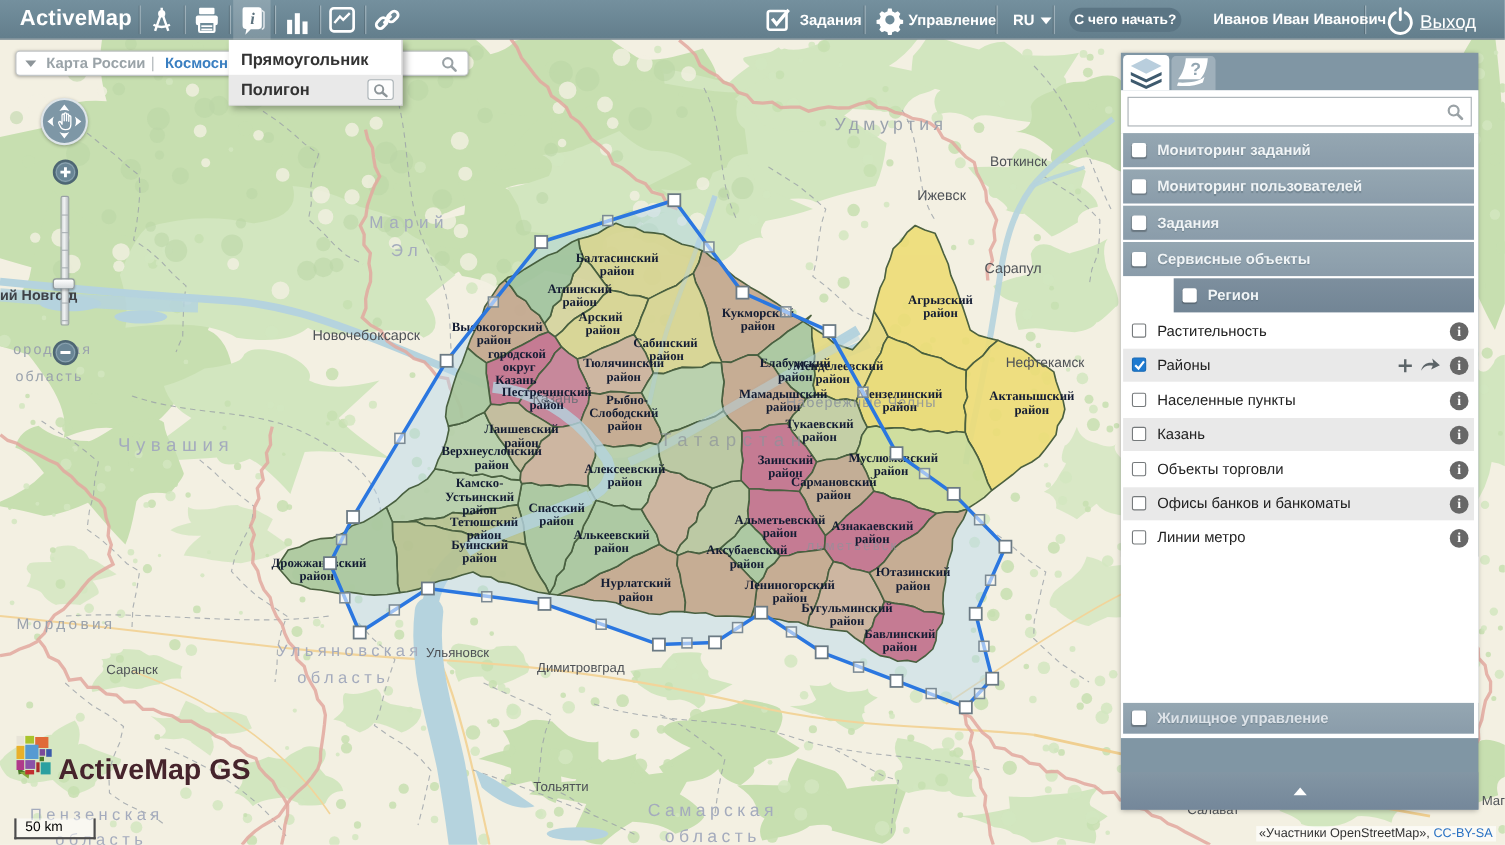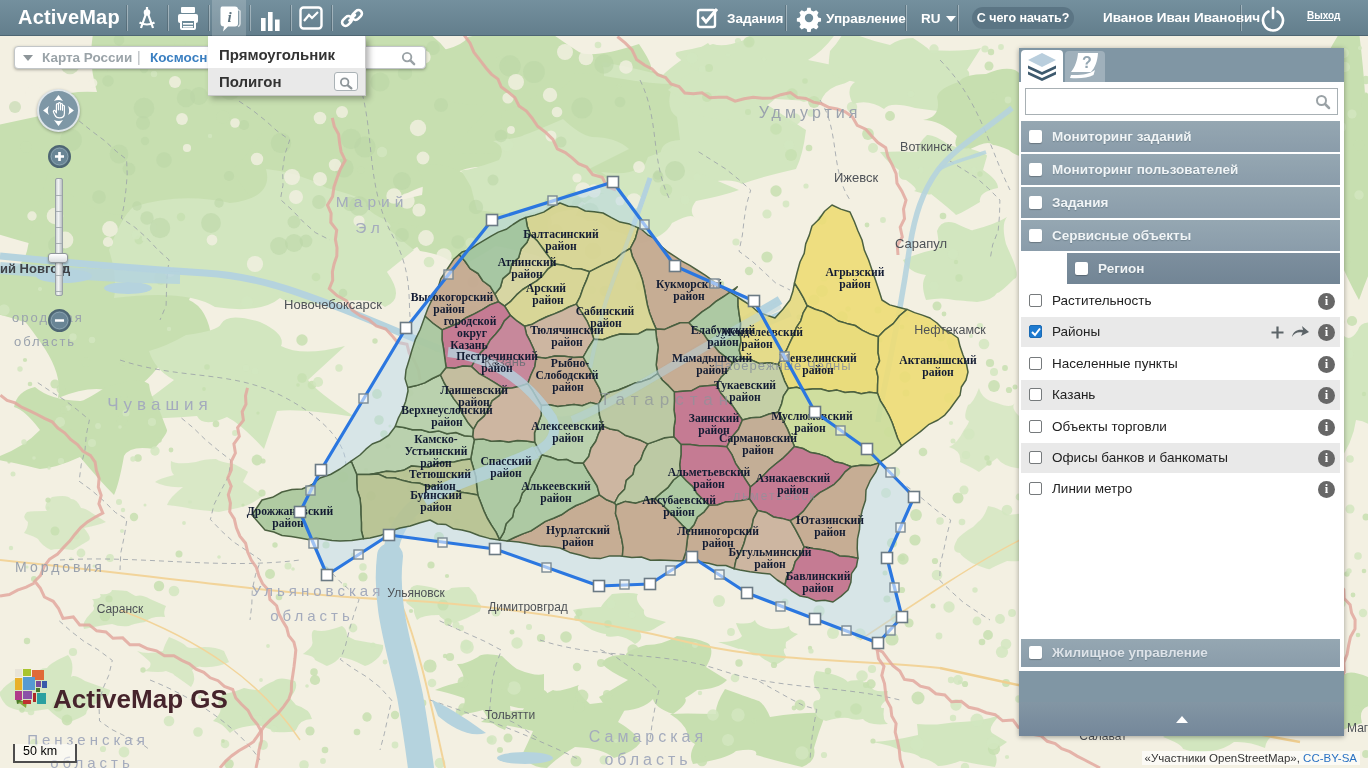--- a/index.html
+++ b/index.html
@@ -9,21 +9,21 @@
   background:linear-gradient(#74909e, #637e8c);
   border-bottom:1px solid #4e6673;
   color:#fff; z-index:50;
 }
 .brand { position:absolute; left:18px; top:6px; font-size:20px; font-weight:bold; letter-spacing:0.2px; }
 .tsep { position:absolute; top:5px; width:1px; height:26px; background:rgba(255,255,255,0.35); box-shadow:-1px 0 0 rgba(0,0,0,0.15); }
 .ticon { position:absolute; top:4px; width:28px; height:28px; }
 .tbtn { position:absolute; top:0; height:36px; display:flex; align-items:center; color:#fff; font-weight:bold; font-size:13.5px; }
 #startpill { position:absolute; left:972px; top:7px; width:102px; height:22px; line-height:22px; text-align:center; background:#5b7584; border-radius:11px; font-weight:bold; font-size:12.5px; color:#fff; }
 #username { position:absolute; left:1083px; top:10px; font-weight:bold; font-size:13.5px; color:#fff;padding-left:20px; }
-#logout { position:absolute; left:1291px; top:10px; font-weight:bold; font-size:10px; color:#fff; text-decoration:underline;margin-left:16px; }
+#logout { position:absolute; left:1291px; top:10px; font-weight:normal; font-size:17px; color:#fff; text-decoration:underline; }
 #mapwrap { position:absolute; left:0; top:36px; width:1368px; height:732px; background:#f3f0e2; }
 
 
 #switchbar { position:absolute; left:14px; top:46px; width:412px; height:23px; background:#fff; border:1px solid #c2c6c8; border-radius:4px; box-shadow:0 1px 3px rgba(0,0,0,0.3); z-index:20; }
 #switchbar .caret { position:absolute; left:8px; top:8px; width:0; height:0; border-left:5px solid transparent; border-right:5px solid transparent; border-top:6px solid #8d9599; }
 #switchbar .t1 { position:absolute; left:27px; top:3px; font-size:13.5px; font-weight:bold; color:#9aa3a8; }
 #switchbar .pipe { position:absolute; left:122px; top:2px; font-size:14px; color:#b4babd; }
 #switchbar .t2 { position:absolute; left:135px; top:3px; font-size:13.5px; font-weight:bold; color:#3a7fc1; }
 
 
@@ -37,21 +37,21 @@
 #zin { position:absolute; left:46px; top:144px; width:24px; height:24px; border-radius:50%; background:#5d7987; border:2px solid #4e6673; color:#fff; z-index:15; }
 #zout { position:absolute; left:46px; top:306px; width:24px; height:24px; border-radius:50%; background:#5d7987; border:2px solid #4e6673; color:#fff; z-index:15; }
 .pm { position:absolute; left:0; top:0; width:100%; height:100%; }
 #slider { position:absolute; left:55px; top:178px; width:8px; height:118px; background:linear-gradient(90deg,#cfd4d6,#f2f4f4 40%,#b9bfc2); border:1px solid #9aa2a6; border-radius:2px; z-index:14; }
 #slider .tick { position:absolute; left:0; width:100%; height:1px; background:#a9b0b4; }
 #shandle { position:absolute; left:48px; top:253px; width:20px; height:10px; background:linear-gradient(#ffffff,#d8dcde); border:1px solid #8f979b; border-radius:3px; box-shadow:0 1px 2px rgba(0,0,0,0.3); z-index:15; }
 
 
 #logo { position:absolute; left:14px; top:668px; z-index:15; }
 #logotext { position:absolute; left:53px; top:684px; font-size:26px; font-weight:bold; color:#46242c; letter-spacing:0px; z-index:15; font-family:"Liberation Sans", sans-serif; }
-#scale { position:absolute; left:13px; top:744px; width:64px; height:19px; background:rgba(255,255,255,0.5); border-left:2px solid #4d4d4d; border-right:2px solid #4d4d4d; border-bottom:2px solid #4d4d4d; z-index:15; font-size:12.5px; color:#000; padding:0 0 0 8px; }
+#scale { position:absolute; left:13px; top:744px; width:74px; height:19px; background:rgba(255,255,255,0.5); border-left:2px solid #4d4d4d; border-right:2px solid #4d4d4d; border-bottom:2px solid #4d4d4d; z-index:15; font-size:12.5px; color:#000; padding:0 0 0 8px; }
 
 
 #panel { position:absolute; left:1019px; top:48px; width:325px; height:688px; background:#8096a4; box-shadow:0 1px 5px rgba(0,0,0,0.35); z-index:20; }
 #tab1 { position:absolute; left:2px; top:2px; width:42px; height:32px; background:#fff; border-radius:4px 4px 0 0; }
 #tab2 { position:absolute; left:46px; top:3px; width:40px; height:31px; background:#9fb0bb; border-radius:4px 4px 0 0; }
 #searchband { position:absolute; left:0; top:34px; width:325px; height:39px; background:#fff; }
 #psearch { position:absolute; left:6px; top:6px; width:313px; height:27px; background:#fff; border:1px solid #a8b0b4; }
 #rows { position:absolute; left:0px; top:73px; width:325px; background:#fff; }
 .grow { position:relative; height:31px; background:linear-gradient(#95a7b2,#8a9caa); margin:0 4px 2px 2px; color:#f0f4f6; font-weight:bold; font-size:13.5px; line-height:31px; text-shadow:0 1px 1px rgba(70,90,100,0.4); }
 .grow.active { background:linear-gradient(#7d8f9e,#728595);margin-left:48px; }

